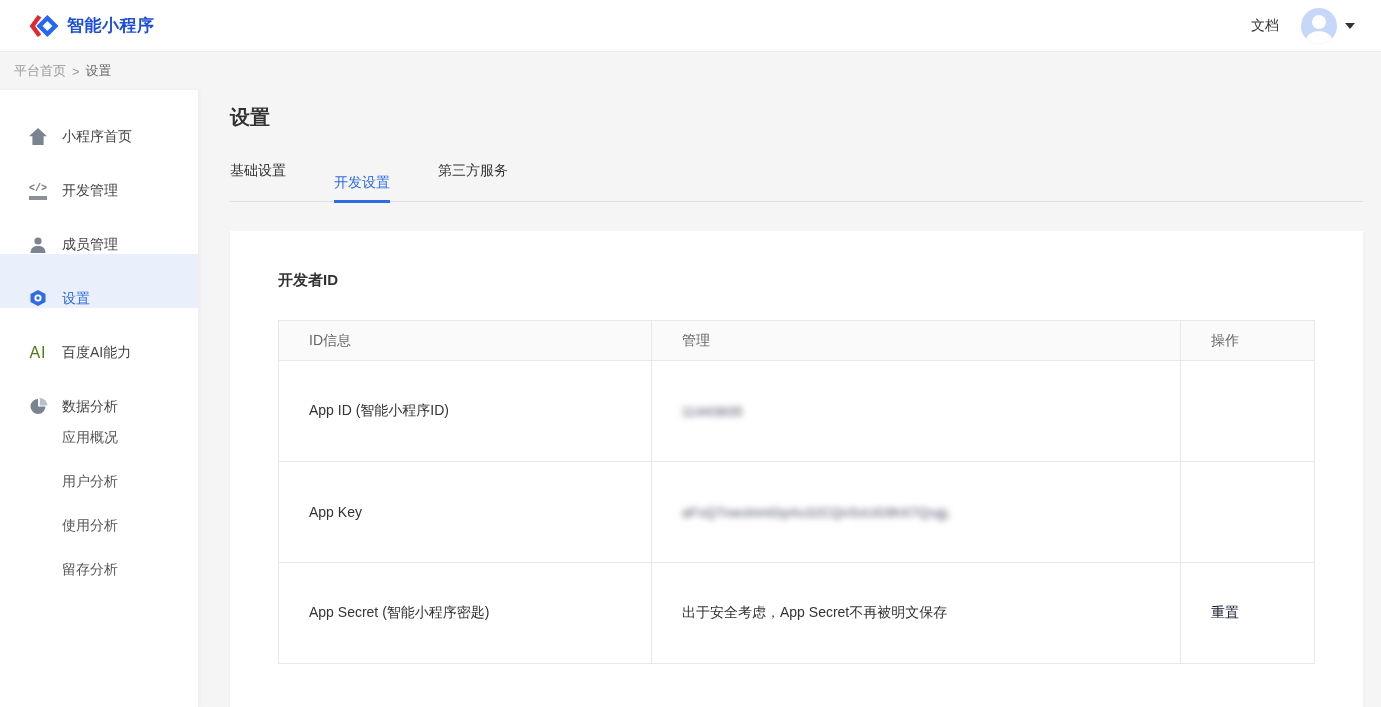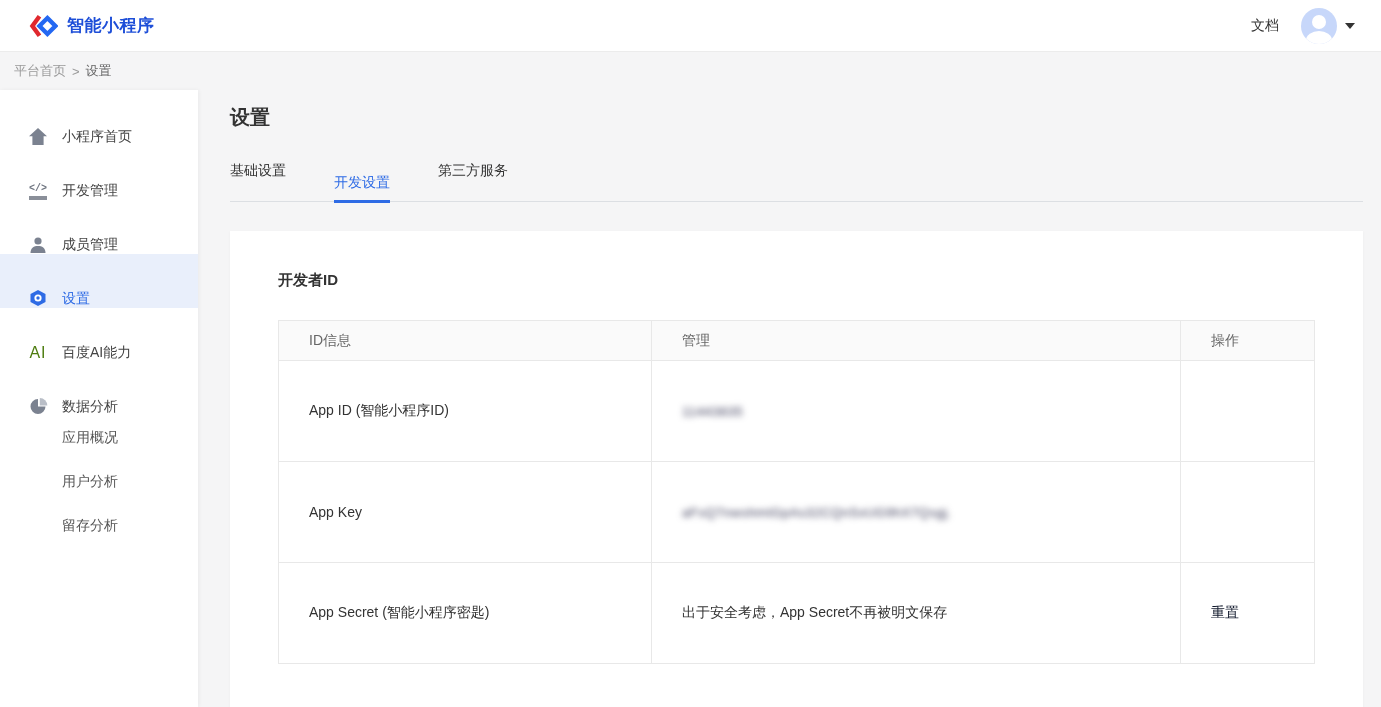--- a/index.html
+++ b/index.html
@@ -152,20 +152,21 @@
         <svg width="19" height="19" viewBox="0 0 19 19">
           <path d="M9 2 A7.5 7.5 0 1 0 16.5 9.5 L9 9.5 Z" fill="#7b8290"></path>
           <path d="M10.8 1 A7.5 7.5 0 0 1 18.3 8.5 L10.8 8.5 Z" fill="#b9bec7"></path>
         </svg>
       </span>
       <span>数据分析</span>
     </div>
 
     <div class="side-sub">应用概况</div>
     <div class="side-sub">用户分析</div>
+    <div class="side-sub">使用分析</div>
     <div class="side-sub">留存分析</div>
   </div>
 
   <div class="main">
     <div class="page-title">设置</div>
 
     <div class="tabs">
       <div class="tab">基础设置</div>
       <div class="tab active">开发设置</div>
       <div class="tab">第三方服务</div>

